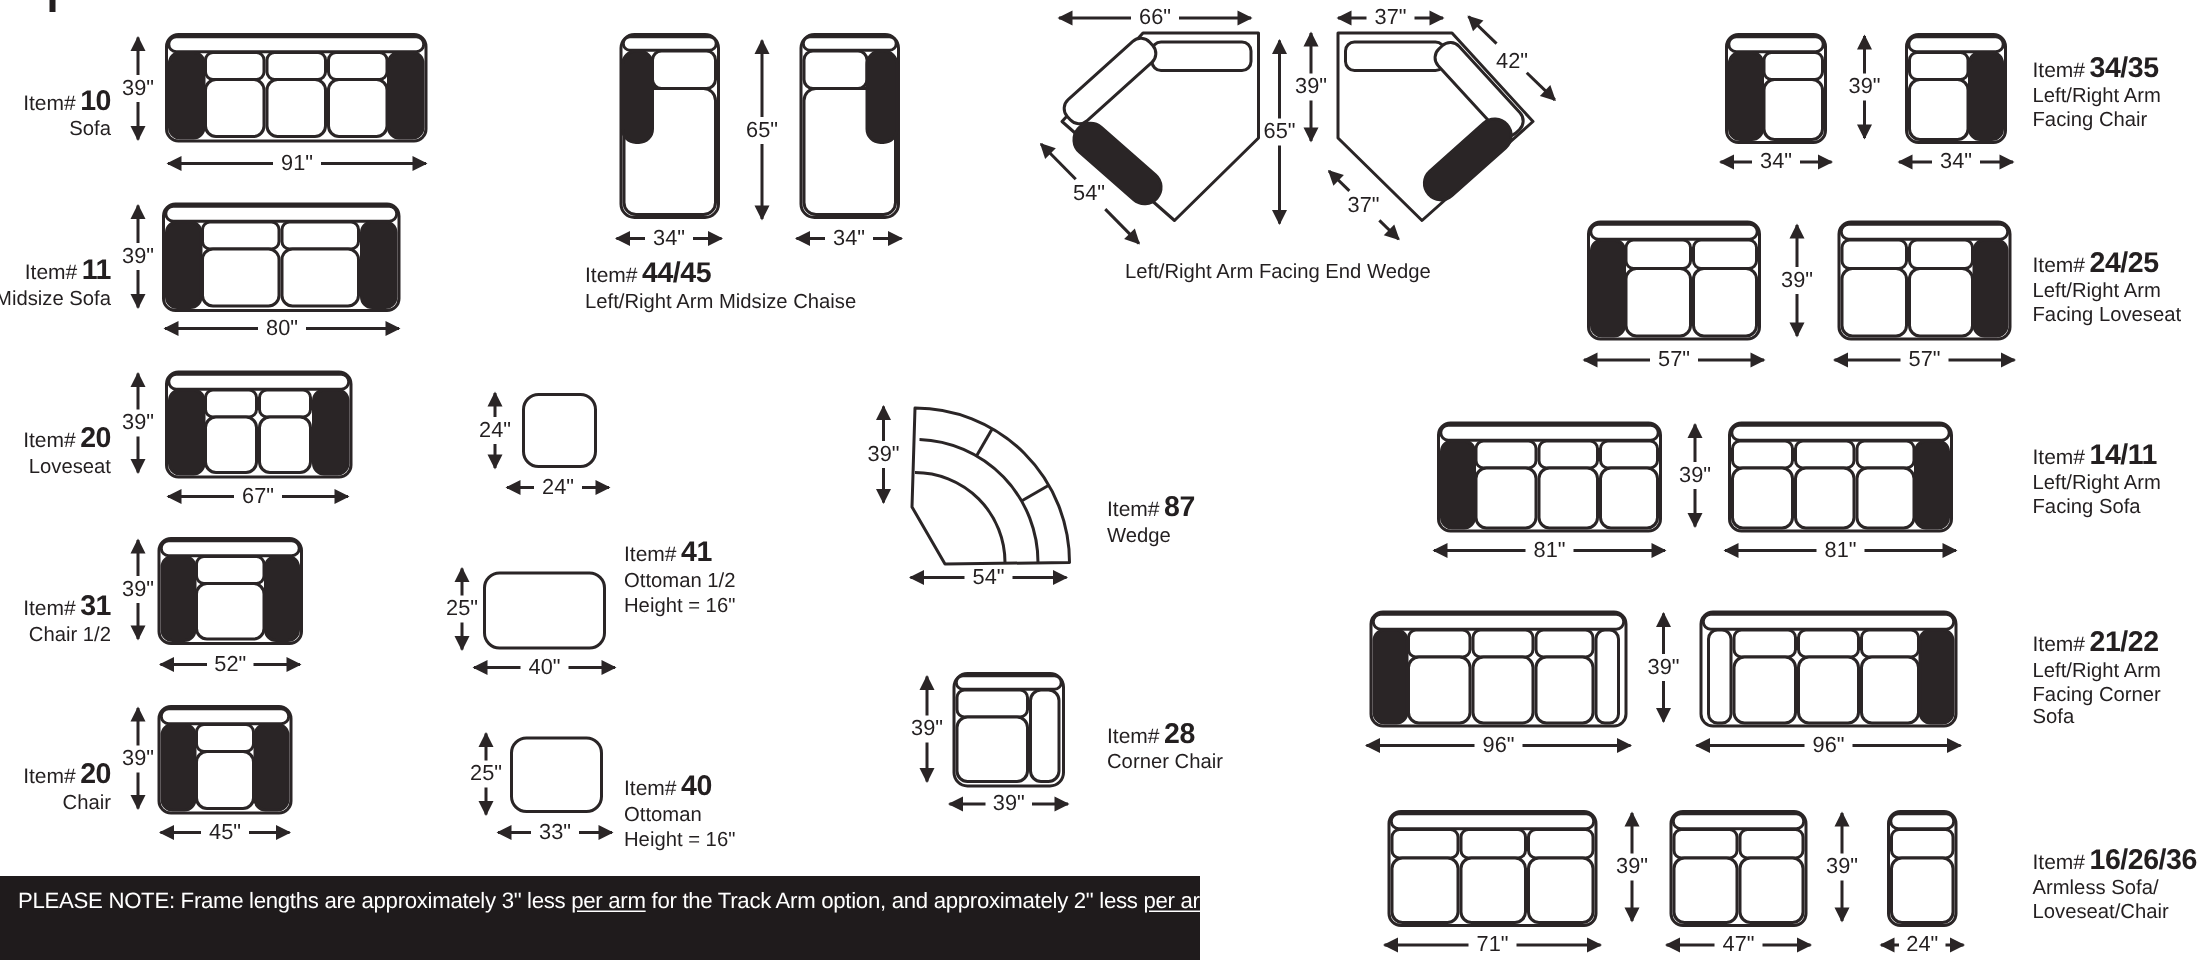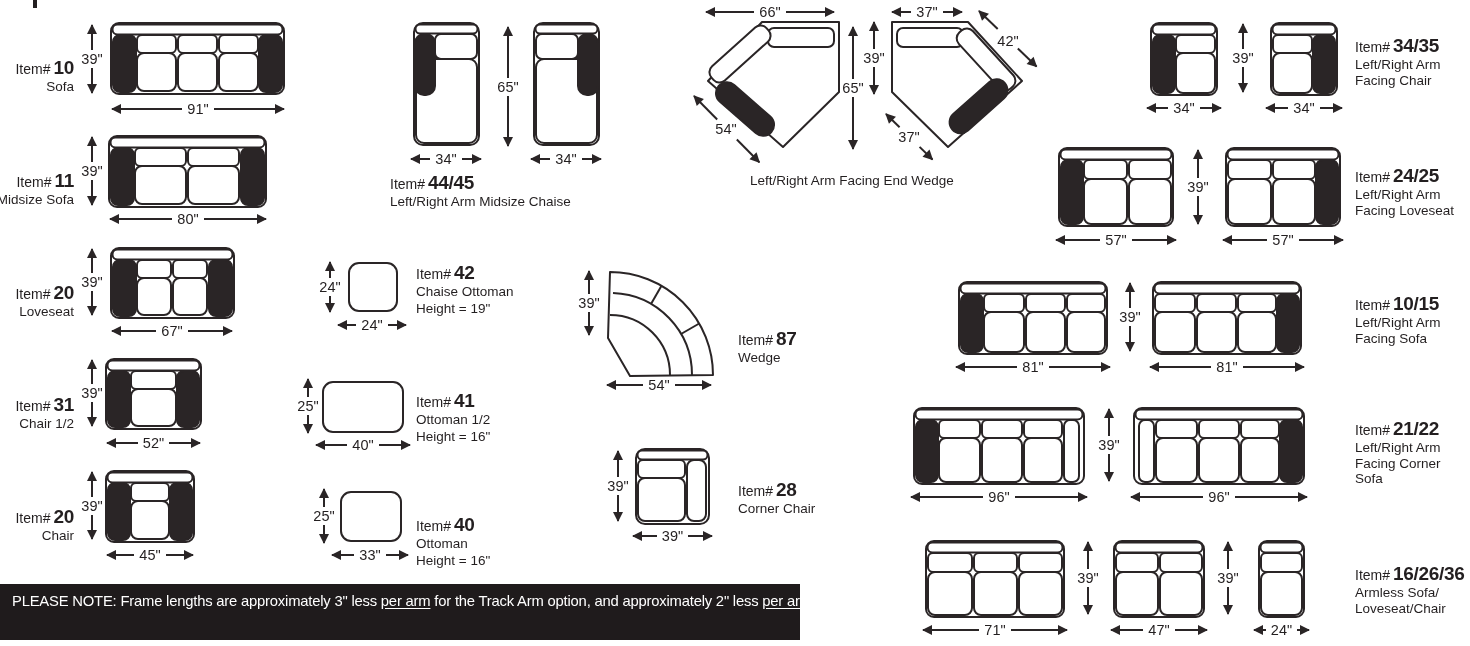--- a/index.html
+++ b/index.html
@@ -211,40 +211,35 @@
       <i class="seg b"></i>
 </div>
 <svg style="left:348px;top:262px" width="50" height="50" viewBox="0 0 50 50">
   <rect class="ln" x="1" y="1" width="48" height="48" rx="10"></rect>
 </svg>
 <div class="hdim" style="left:338px;top:317px;width:68px">
   <i class="seg l"></i>
       <span class="lbl">24"</span>
       <i class="seg r"></i>
 </div>
-<div class="olbl" style="top:263px">
-  <div class="l1"><span>Item#</span><b>42</b></div>
-  <div>Chaise Ottoman</div>
-  <div>Height = 19"</div>
-</div>
 
 <div class="vdim" style="left:296px;top:379px;height:54px">
   <i class="seg t"></i>
       <span class="lbl">25"</span>
       <i class="seg b"></i>
 </div>
 <svg style="left:322px;top:381px" width="82" height="52" viewBox="0 0 82 52">
   <rect class="ln" x="1" y="1" width="80" height="50" rx="10"></rect>
 </svg>
 <div class="hdim" style="left:316px;top:437px;width:94px">
   <i class="seg l"></i>
       <span class="lbl">40"</span>
       <i class="seg r"></i>
 </div>
-<div class="olbl" style="top:391px">
+<div class="olbl" style="top:359px">
   <div class="l1"><span>Item#</span><b>41</b></div>
   <div>Ottoman 1/2</div>
   <div>Height = 16"</div>
 </div>
 
 <div class="vdim" style="left:312px;top:489px;height:54px">
   <i class="seg t"></i>
       <span class="lbl">25"</span>
       <i class="seg b"></i>
 </div>
@@ -465,21 +460,21 @@
   <rect class="ln" x="3" y="31" width="40" height="40" rx="7"></rect>
       <rect class="ln" x="45" y="31" width="39" height="40" rx="7"></rect>
       <rect class="ln" x="86" y="31" width="38" height="40" rx="7"></rect>
 </svg>
 <div class="hdim" style="left:1150px;top:359px;width:154px">
   <i class="seg l"></i>
       <span class="lbl">81"</span>
       <i class="seg r"></i>
 </div>
 <div class="rlbl" style="top:294px">
-  <div class="l1"><span>Item#</span><b>10/15</b></div>
+  <div class="l1"><span>Item#</span><b>14/11</b></div>
   <div>Left/Right Arm</div>
   <div>Facing Sofa</div>
 </div>
 
 <svg style="left:913px;top:407px" width="172" height="78" viewBox="0 0 172 78">
   <rect class="ln" x="1" y="1" width="170" height="76" rx="8"></rect>
   <rect class="ln" x="2.5" y="2.5" width="167" height="10" rx="5"></rect>
   <rect class="arm" x="3" y="13" width="22" height="62" rx="7"></rect>
   <rect class="ln" x="151" y="13" width="15" height="62" rx="6"></rect>
   <rect class="ln" x="26" y="13" width="41" height="18" rx="5"></rect>

